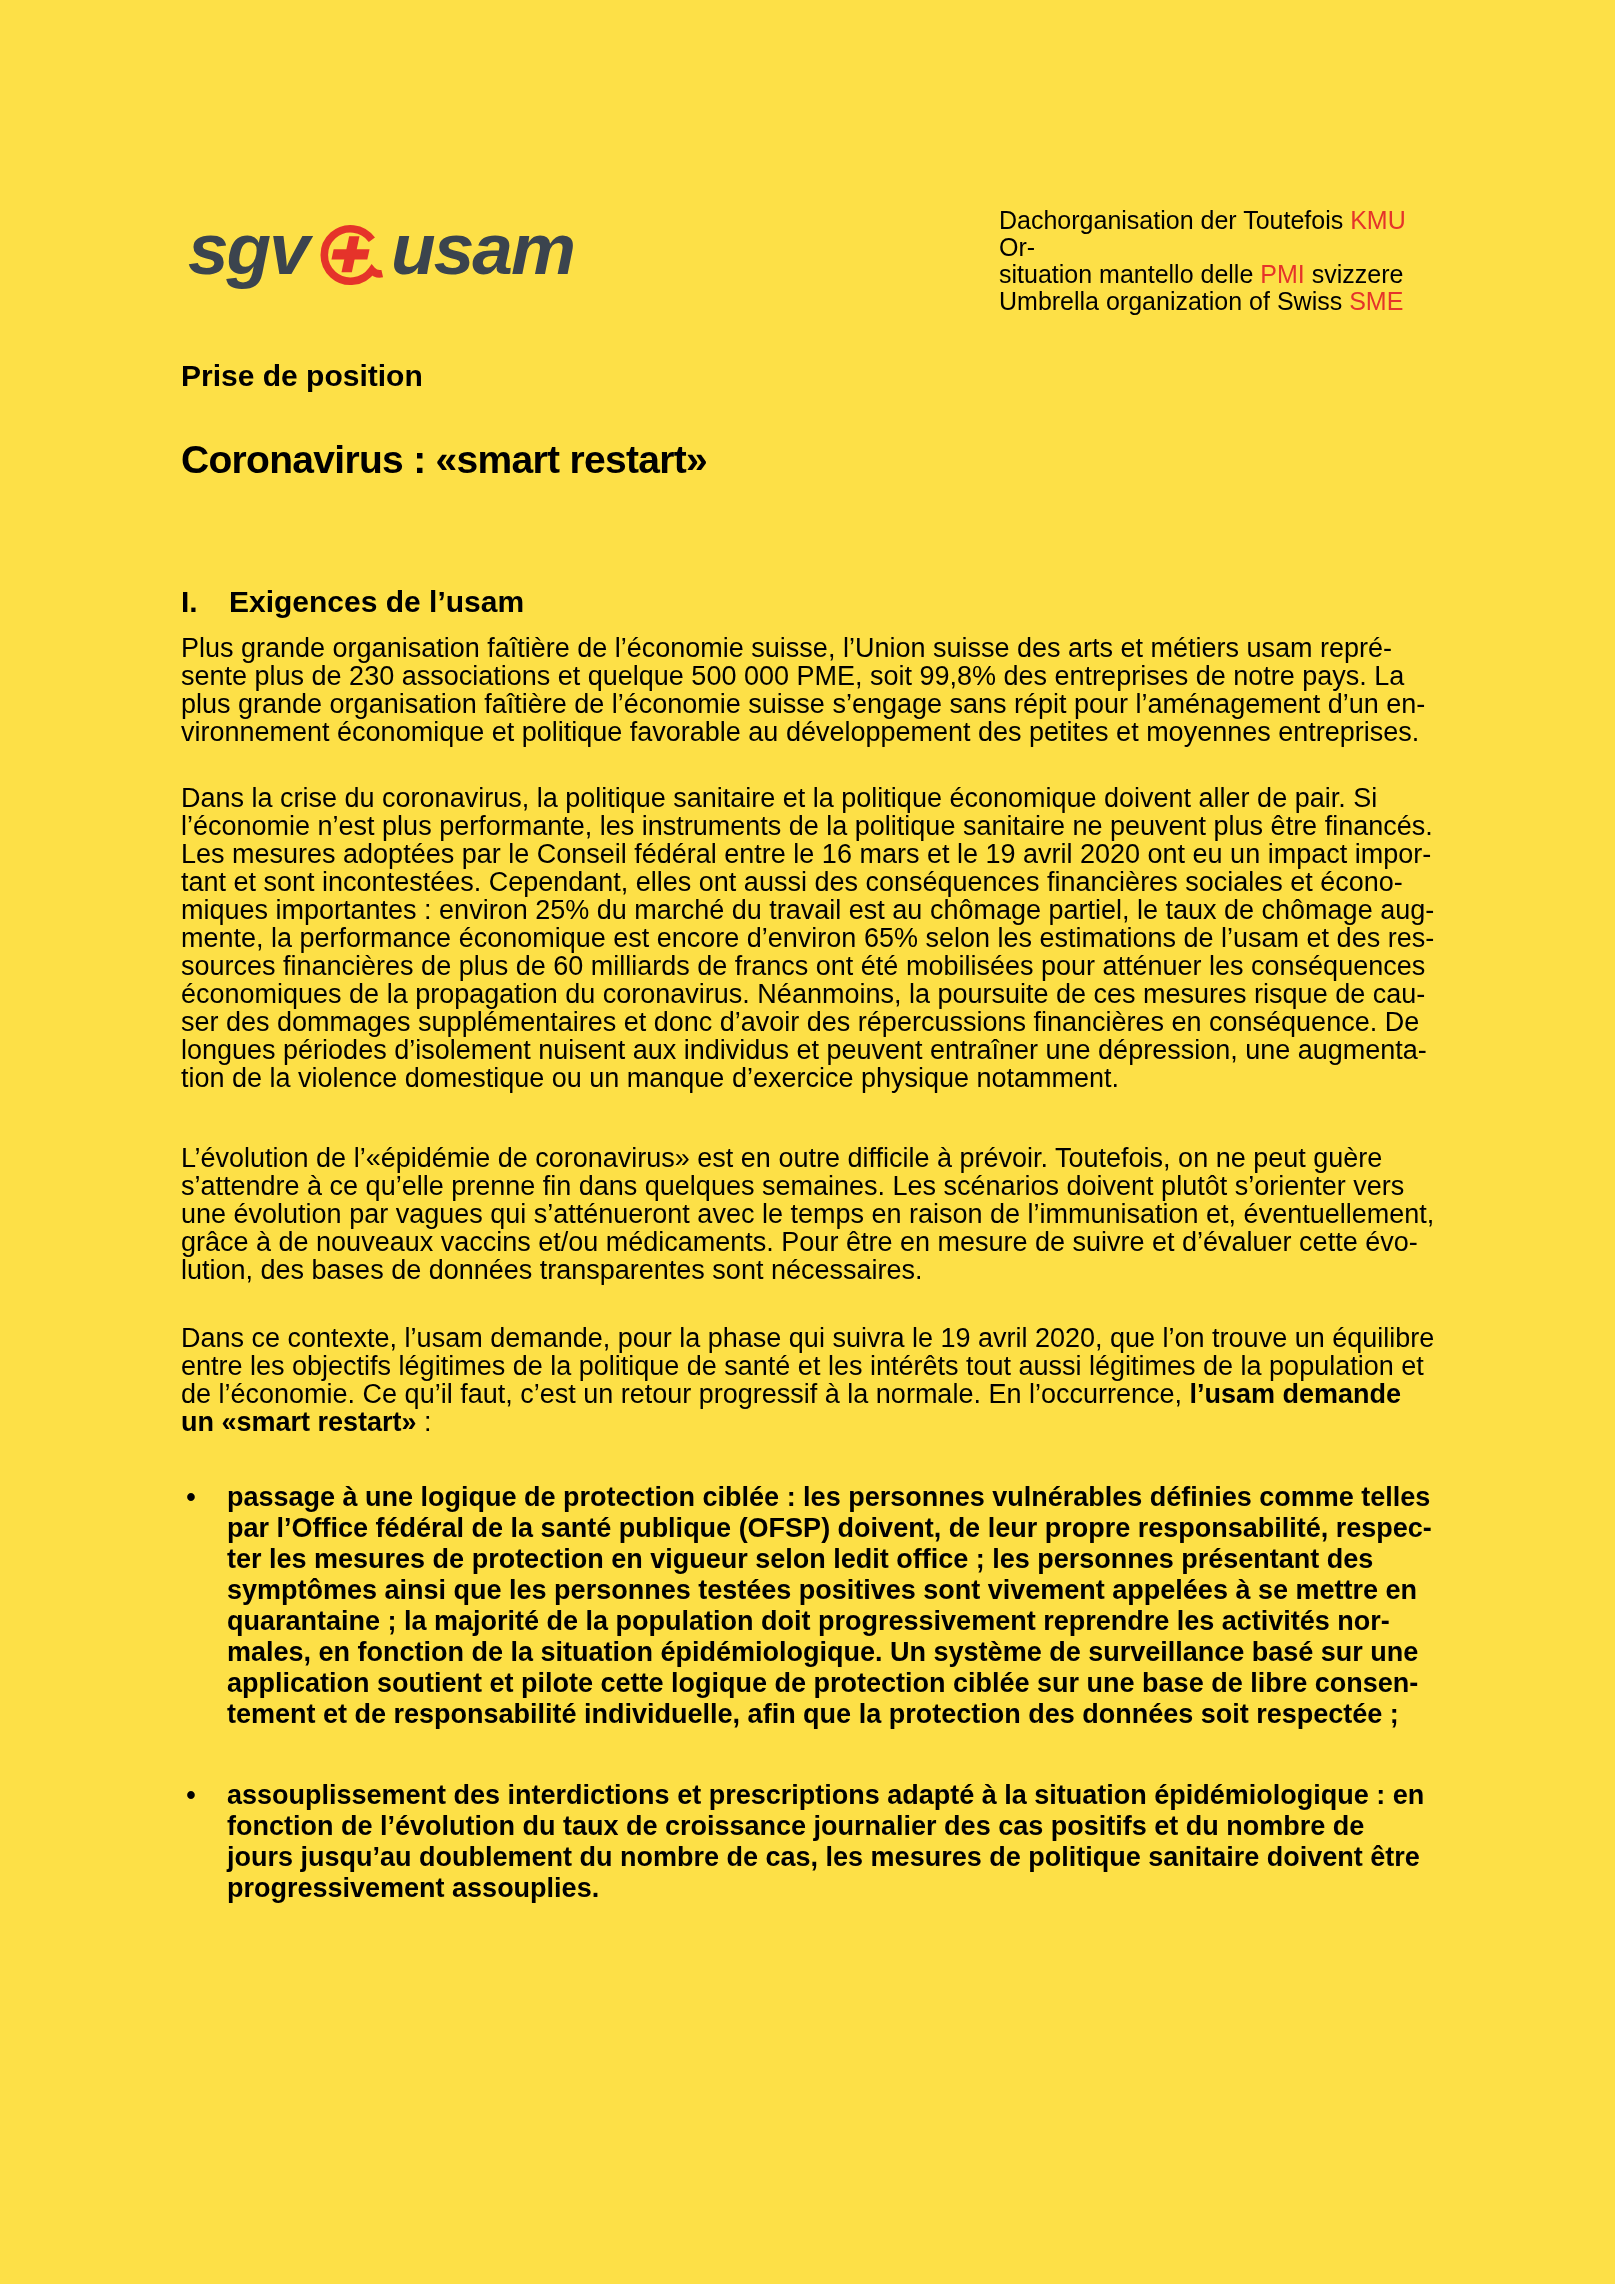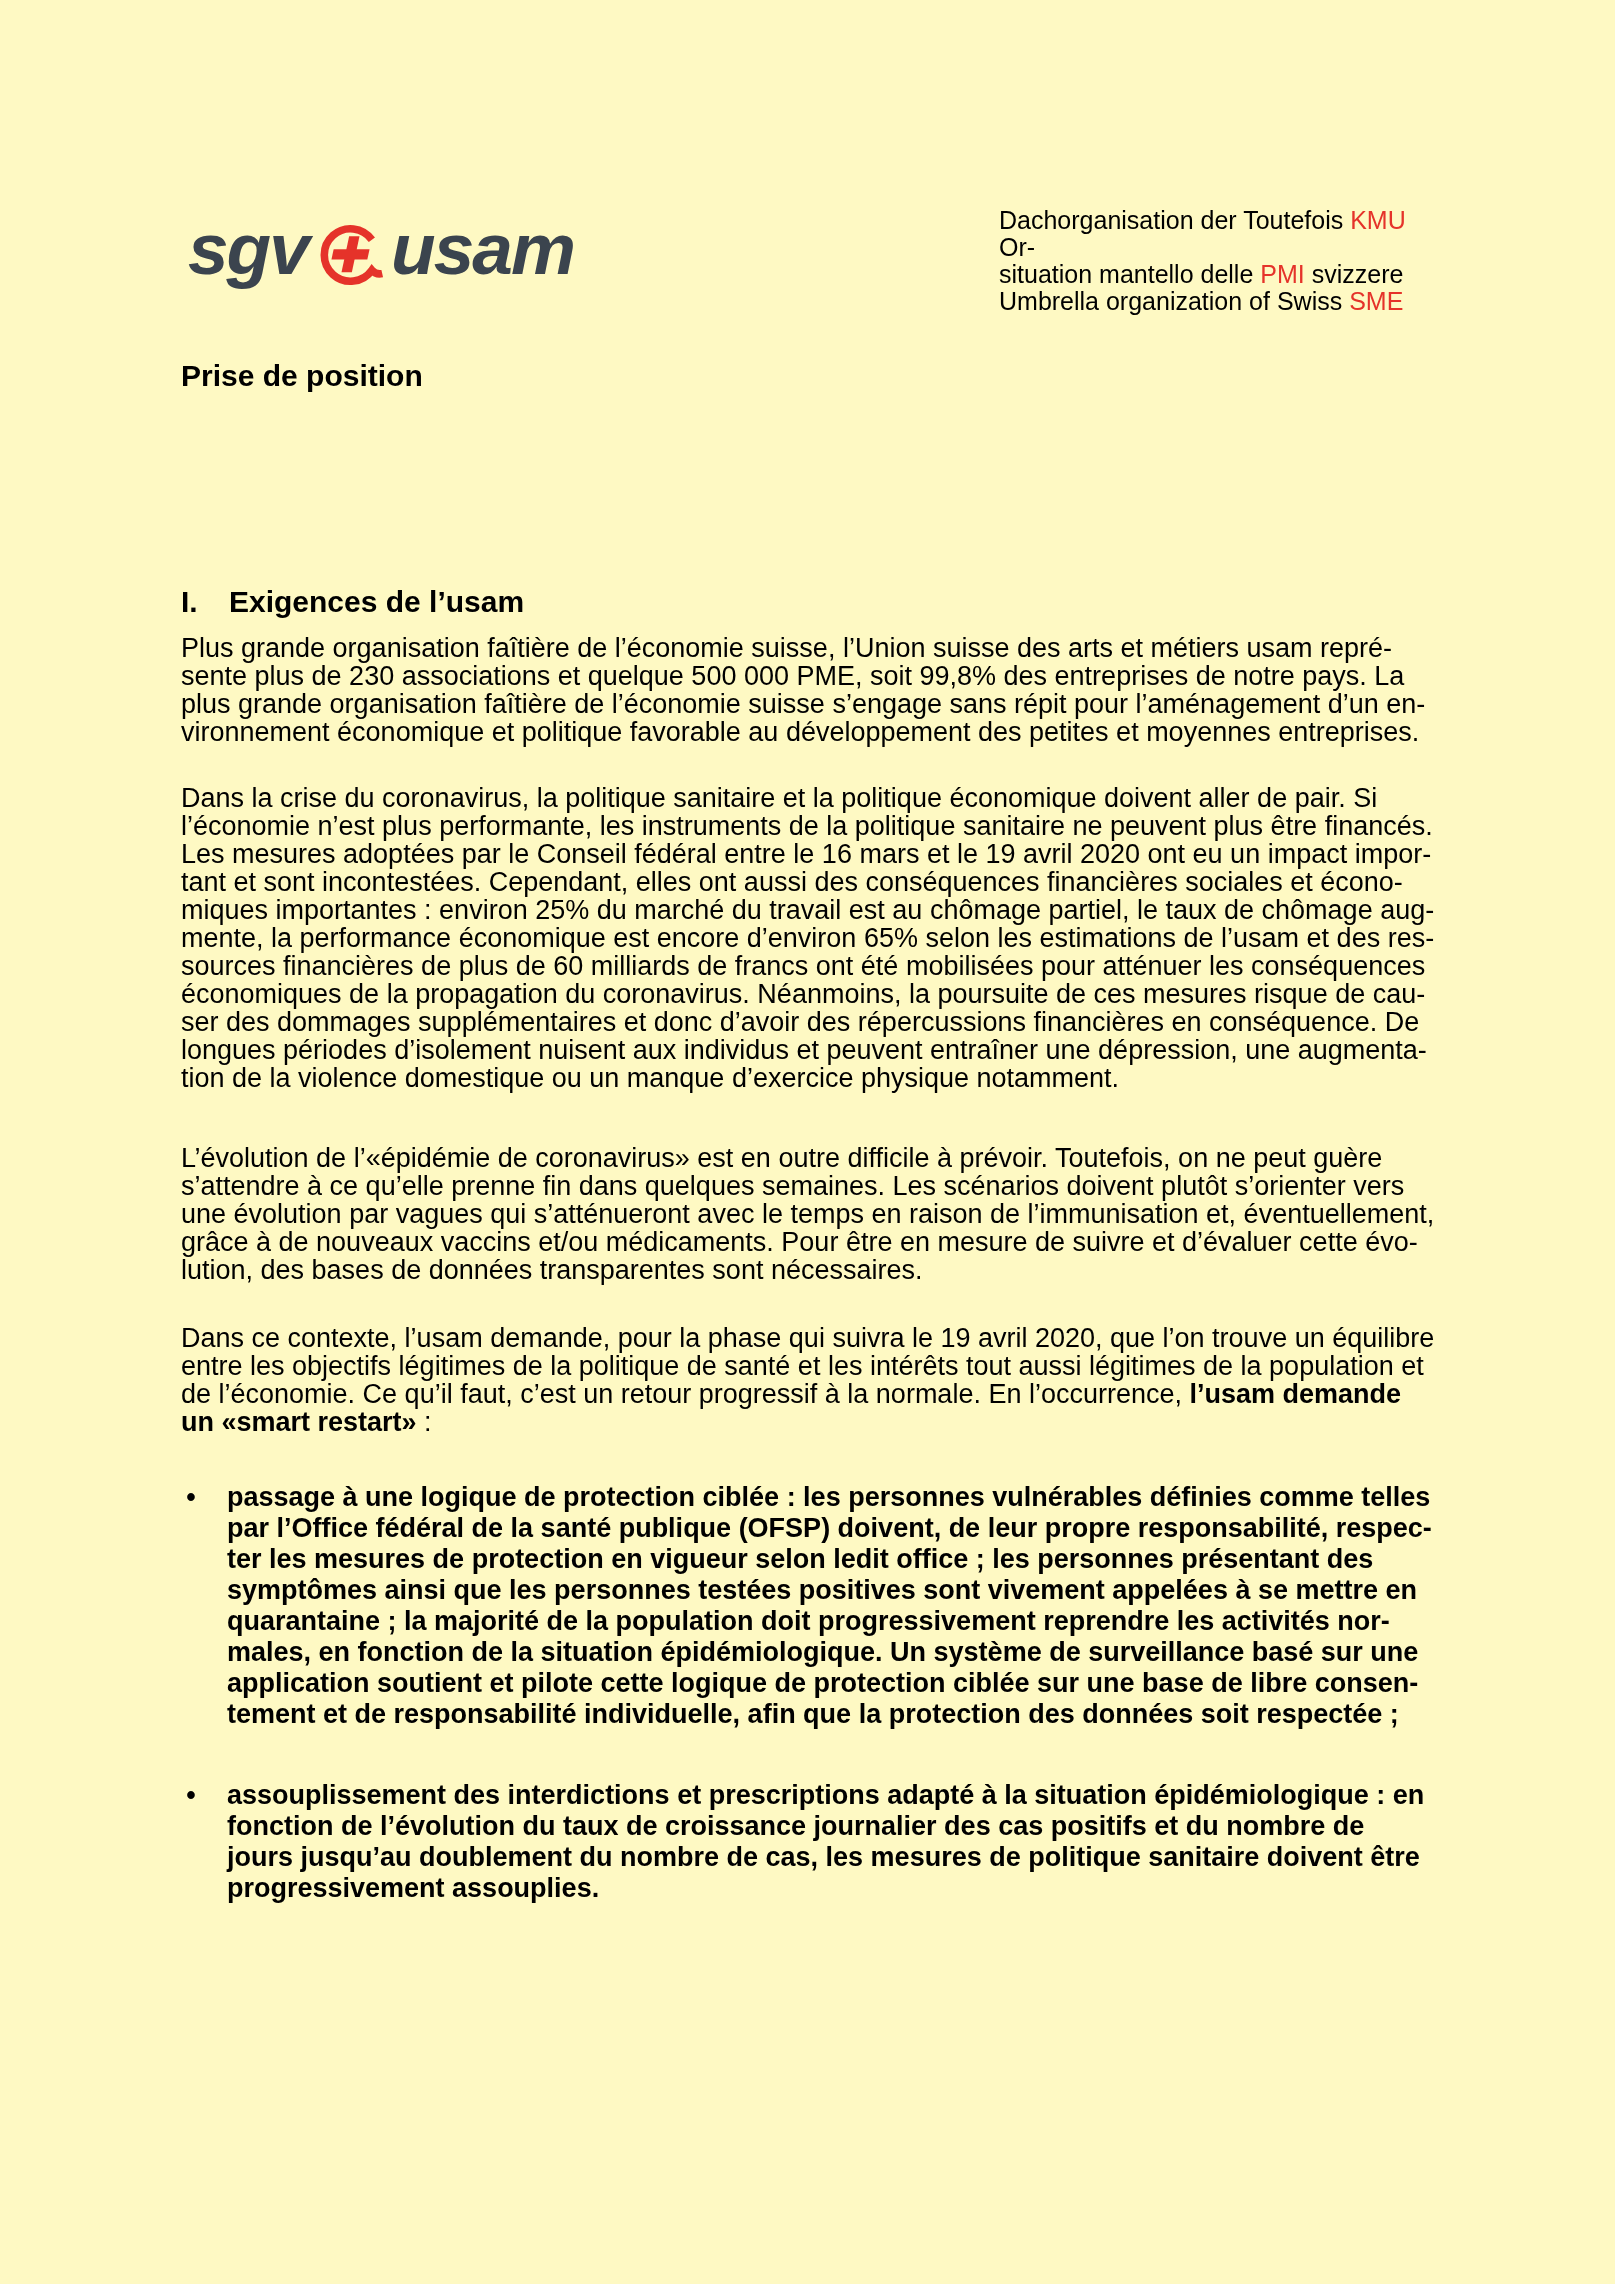--- a/index.html
+++ b/index.html
@@ -1,19 +1,19 @@
 <!DOCTYPE html>
 <html style="font-size:10.4px"><head>
 <meta charset="utf-8">
 <style>
   html,body { margin:0; padding:0; background:#ffffff; }
   .page {
     position:relative;
     width:1616px; height:2284px;
-    background:#fef9c3;
+    background:#fde047;
     font-family:"Liberation Sans", sans-serif;
     color:#000000;
     overflow:hidden;
   }
 
   
   .logo {
     position:absolute; left:188px; top:207px;
     display:flex; align-items:center;
     font-style:italic; font-weight:bold;
@@ -97,20 +97,21 @@
     <span>usam</span>
   </div>
 
   <div class="org-desc">
     <div><span>Dachorganisation der Toutefois </span><span class="red">KMU</span><span> Or-</span></div>
     <div><span>situation mantello delle </span><span class="red">PMI</span><span> svizzere</span></div>
     <div><span>Umbrella organization of Swiss </span><span class="red">SME</span><span></span></div>
   </div>
 
   <div class="kicker">Prise de position</div>
+  <h1 class="doc-title" style="margin:0; font-size:39px;">Coronavirus : «smart restart»</h1>
 
   <div class="bodycol">
 
     <h2 class="section-heading">
         <span class="num">I.</span>
         <span>Exigences de l’usam</span>
       </h2>
 
     <p class="para">Plus grande organisation faîtière de l’économie suisse, l’Union suisse des arts et métiers usam repré-
 sente plus de 230 associations et quelque 500 000 PME, soit 99,8% des entreprises de notre pays. La

